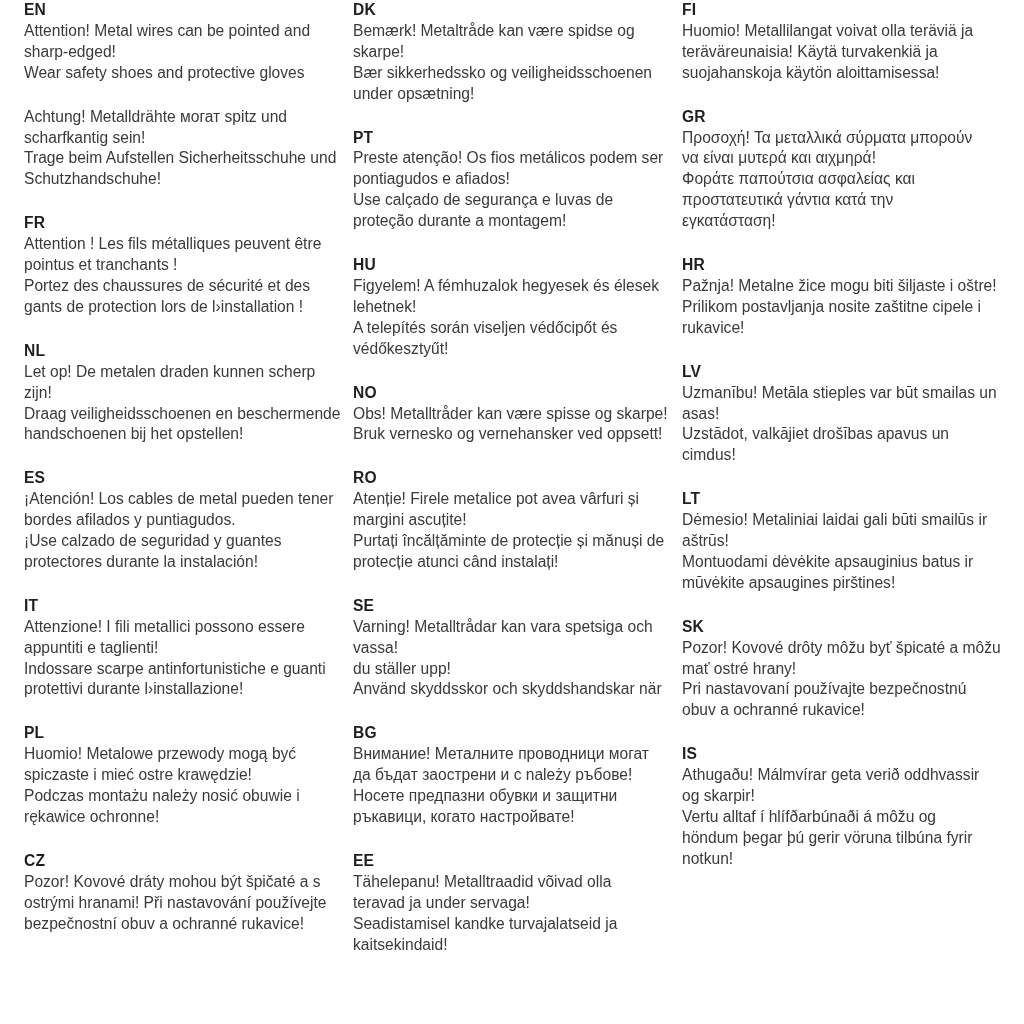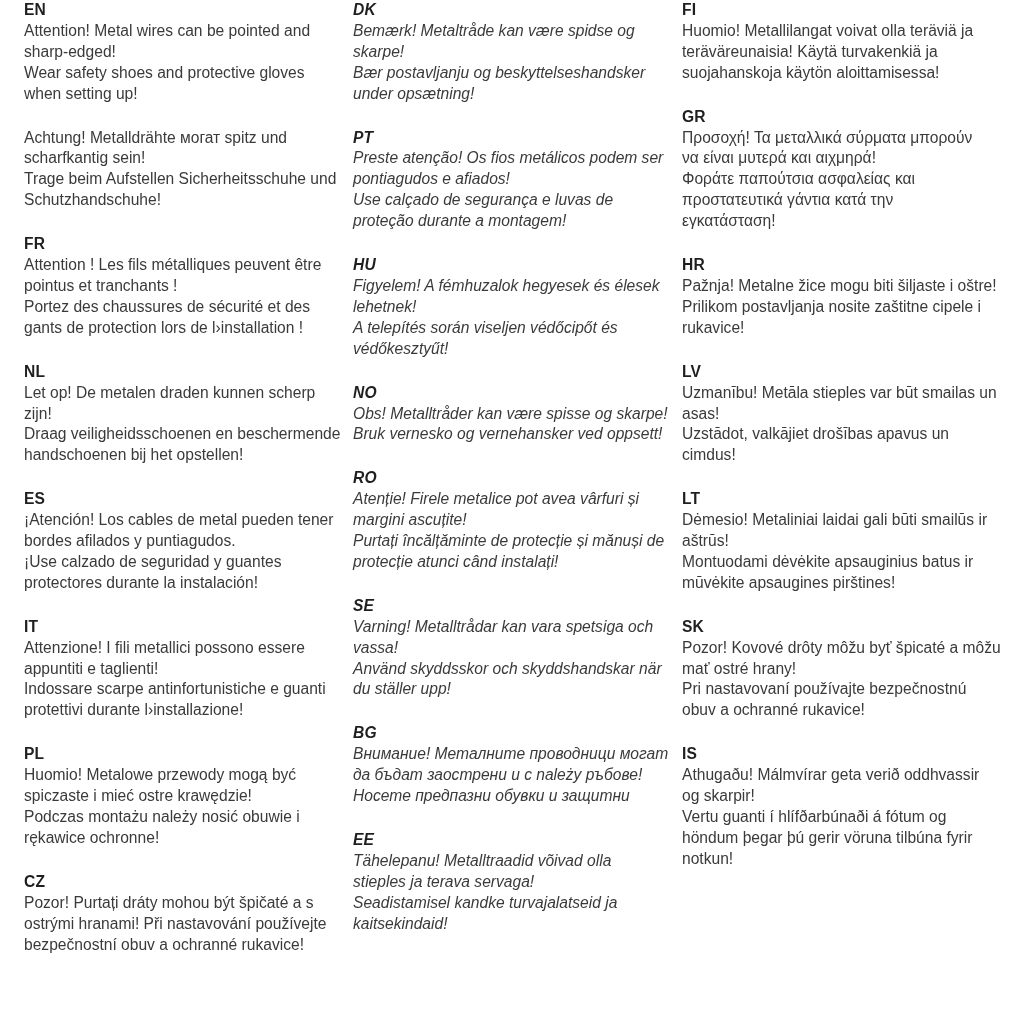--- a/index.html
+++ b/index.html
@@ -17,21 +17,21 @@
   .page {
     box-sizing: border-box;
     width: 1024px;
     height: 1024px;
     padding: 0 0 0 24px;
     display: flex;
     background: #ffffff;
   }
   .column { flex: 0 0 auto; }
   .column-1 { width: 329px; }
-  .column-2 { width: 329px; font-style: italic; }
+  .column-2 { width: 329px; }
   .column-3 { width: 322px; }
   .lang-block { margin: 0 0 23px 0; }
   .lang-code {
     margin: 0;
     font-size: 15.6px;
     line-height: 20.9px;
     font-weight: bold;
     color: #1f1f1f;
     letter-spacing: 0.2px;
   }
@@ -45,21 +45,20 @@
 </head>
 <body>
 
 <div class="page">
   <div class="column column-1">
       <section class="lang-block">
         <h2 class="lang-code">EN</h2>
         <div class="warning-line">Attention! Metal wires can be pointed and</div>
         <div class="warning-line">sharp-edged!</div>
         <div class="warning-line">Wear safety shoes and protective gloves</div>
-        <div class="warning-line">when setting up!</div>
       </section>
       <section class="lang-block">
         <div class="warning-line">Achtung! Metalldrähte могат spitz und</div>
         <div class="warning-line">scharfkantig sein!</div>
         <div class="warning-line">Trage beim Aufstellen Sicherheitsschuhe und</div>
         <div class="warning-line">Schutzhandschuhe!</div>
       </section>
       <section class="lang-block">
         <h2 class="lang-code">FR</h2>
         <div class="warning-line">Attention ! Les fils métalliques peuvent être</div>
@@ -90,31 +89,31 @@
       </section>
       <section class="lang-block">
         <h2 class="lang-code">PL</h2>
         <div class="warning-line">Huomio! Metalowe przewody mogą być</div>
         <div class="warning-line">spiczaste i mieć ostre krawędzie!</div>
         <div class="warning-line">Podczas montażu należy nosić obuwie i</div>
         <div class="warning-line">rękawice ochronne!</div>
       </section>
       <section class="lang-block">
         <h2 class="lang-code">CZ</h2>
-        <div class="warning-line">Pozor! Purtați dráty mohou být špičaté a s</div>
+        <div class="warning-line">Pozor! Kovové dráty mohou být špičaté a s</div>
         <div class="warning-line">ostrými hranami! Při nastavování používejte</div>
         <div class="warning-line">bezpečnostní obuv a ochranné rukavice!</div>
       </section>
     </div>
   <div class="column column-2">
       <section class="lang-block">
         <h2 class="lang-code">DK</h2>
         <div class="warning-line">Bemærk! Metaltråde kan være spidse og</div>
         <div class="warning-line">skarpe!</div>
-        <div class="warning-line">Bær postavljanju og beskyttelseshandsker</div>
+        <div class="warning-line">Bær sikkerhedssko og veiligheidsschoenen</div>
         <div class="warning-line">under opsætning!</div>
       </section>
       <section class="lang-block">
         <h2 class="lang-code">PT</h2>
         <div class="warning-line">Preste atenção! Os fios metálicos podem ser</div>
         <div class="warning-line">pontiagudos e afiados!</div>
         <div class="warning-line">Use calçado de segurança e luvas de</div>
         <div class="warning-line">proteção durante a montagem!</div>
       </section>
       <section class="lang-block">
@@ -133,33 +132,34 @@
         <h2 class="lang-code">RO</h2>
         <div class="warning-line">Atenție! Firele metalice pot avea vârfuri și</div>
         <div class="warning-line">margini ascuțite!</div>
         <div class="warning-line">Purtați încălțăminte de protecție și mănuși de</div>
         <div class="warning-line">protecție atunci când instalați!</div>
       </section>
       <section class="lang-block">
         <h2 class="lang-code">SE</h2>
         <div class="warning-line">Varning! Metalltrådar kan vara spetsiga och</div>
         <div class="warning-line">vassa!</div>
+        <div class="warning-line">du ställer upp!</div>
         <div class="warning-line">Använd skyddsskor och skyddshandskar när</div>
-        <div class="warning-line">du ställer upp!</div>
       </section>
       <section class="lang-block">
         <h2 class="lang-code">BG</h2>
         <div class="warning-line">Внимание! Металните проводници могат</div>
         <div class="warning-line">да бъдат заострени и с należy ръбове!</div>
         <div class="warning-line">Носете предпазни обувки и защитни</div>
+        <div class="warning-line">ръкавици, когато настройвате!</div>
       </section>
       <section class="lang-block">
         <h2 class="lang-code">EE</h2>
         <div class="warning-line">Tähelepanu! Metalltraadid võivad olla</div>
-        <div class="warning-line">stieples ja terava servaga!</div>
+        <div class="warning-line">teravad ja under servaga!</div>
         <div class="warning-line">Seadistamisel kandke turvajalatseid ja</div>
         <div class="warning-line">kaitsekindaid!</div>
       </section>
     </div>
   <div class="column column-3">
       <section class="lang-block">
         <h2 class="lang-code">FI</h2>
         <div class="warning-line">Huomio! Metallilangat voivat olla teräviä ja</div>
         <div class="warning-line">teräväreunaisia! Käytä turvakenkiä ja</div>
         <div class="warning-line">suojahanskoja käytön aloittamisessa!</div>
@@ -196,18 +196,18 @@
         <h2 class="lang-code">SK</h2>
         <div class="warning-line">Pozor! Kovové drôty môžu byť špicaté a môžu</div>
         <div class="warning-line">mať ostré hrany!</div>
         <div class="warning-line">Pri nastavovaní používajte bezpečnostnú</div>
         <div class="warning-line">obuv a ochranné rukavice!</div>
       </section>
       <section class="lang-block">
         <h2 class="lang-code">IS</h2>
         <div class="warning-line">Athugaðu! Málmvírar geta verið oddhvassir</div>
         <div class="warning-line">og skarpir!</div>
-        <div class="warning-line">Vertu guanti í hlífðarbúnaði á fótum og</div>
+        <div class="warning-line">Vertu alltaf í hlífðarbúnaði á môžu og</div>
         <div class="warning-line">höndum þegar þú gerir vöruna tilbúna fyrir</div>
         <div class="warning-line">notkun!</div>
       </section>
     </div>
 </div>
 
 </body></html>

